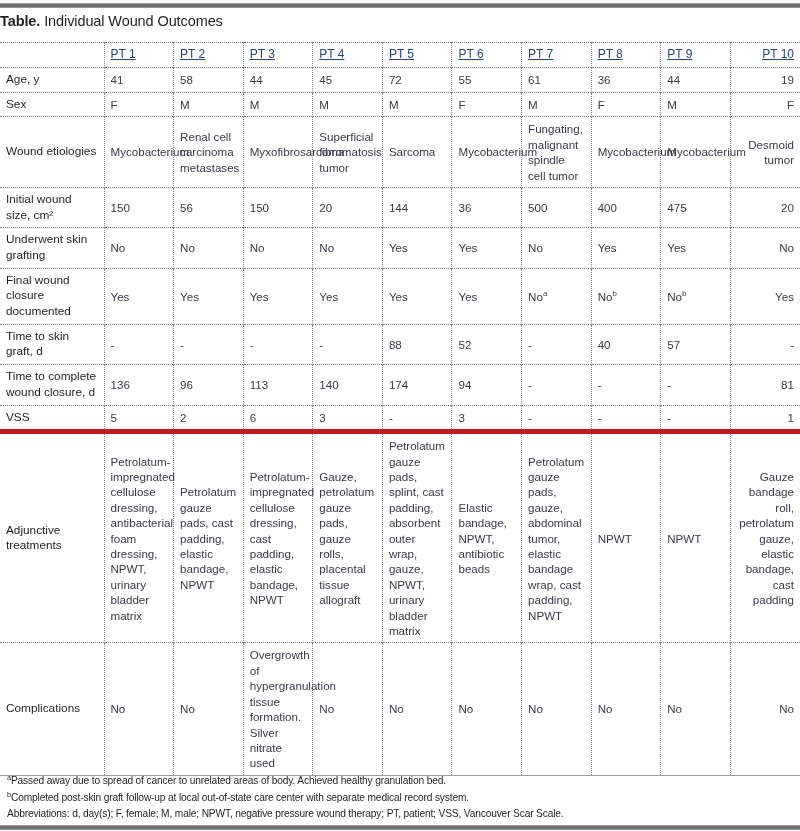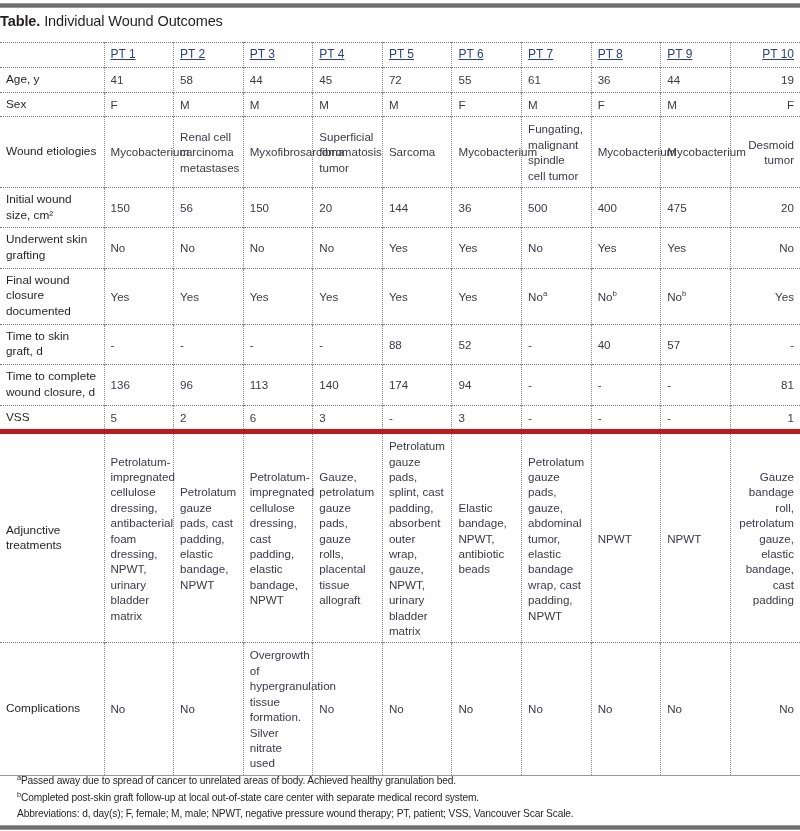--- a/index.html
+++ b/index.html
@@ -113,21 +113,21 @@
   .notes {
     position: absolute;
     left: 0;
     bottom: 8px;
     width: 800px;
     font-size: 10.2px;
     color: #231f20;
     line-height: 1.62;
     letter-spacing: -0.15px;
   }
-  .notes div { padding-left: 17px; }
+  .notes div { padding-left: 7px; }
   .notes sup {
     font-size: 0.72em;
     vertical-align: super;
     line-height: 0;
   }
   
   col.c0 { width: 104px; }
   col.cx { width: 69.6px; }
 </style>
 </head>

